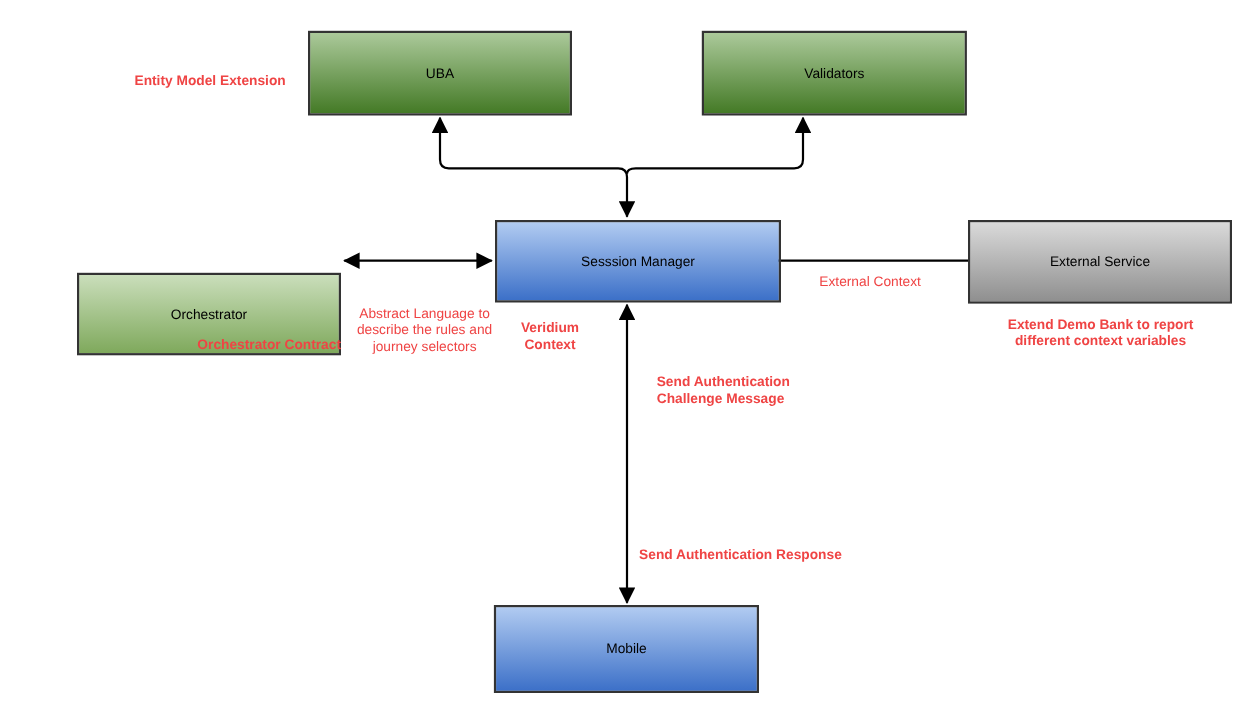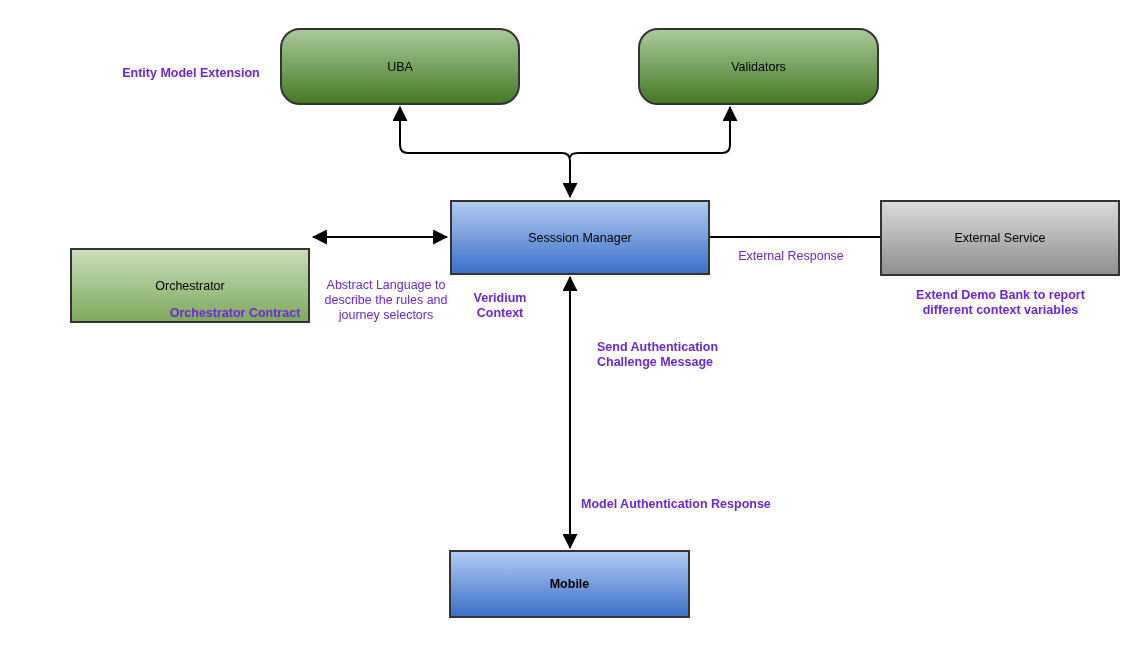--- a/index.html
+++ b/index.html
@@ -6,25 +6,25 @@
   .canvas {
     position:relative; width:1140px; height:645px; background:#ffffff;
     font-family:"Liberation Sans", sans-serif; overflow:hidden; color:#000;
   }
   .node {
     position:absolute; box-sizing:border-box;
     border:2px solid var(--node-border, #333333);
     display:flex; align-items:center; justify-content:center;
     font-size:12.5px; color:#000;
   }
-  .node.green-dark  { background:linear-gradient(to bottom, var(--green-dark-top,#abc99a), var(--green-dark-bottom,#447a26));border-radius:20px; }
+  .node.green-dark  { background:linear-gradient(to bottom, var(--green-dark-top,#abc99a), var(--green-dark-bottom,#447a26)); }
   .node.green-light { background:linear-gradient(to bottom, var(--green-light-top,#cadebb), var(--green-light-bottom,#7fa95c));margin-top:48px; }
   .node.blue        { background:linear-gradient(to bottom, var(--blue-top,#b1cbf1), var(--blue-bottom,#3c70c8)); }
   .node.gray        { background:linear-gradient(to bottom, var(--gray-top,#dadada), var(--gray-bottom,#8f8f8f)); }
-  .ann { position:absolute; font-size:12.5px; line-height:15px; color:#6d28d9; }
+  .ann { position:absolute; font-size:12.5px; line-height:15px; color:#ef4444; }
   .bold { font-weight:bold; }
   .center { text-align:center; }
   .nowrap { white-space:nowrap; }
   svg.connectors { position:absolute; left:0; top:0; pointer-events:none; }
   svg.connectors path { stroke:#000; stroke-width:2; fill:none; }
 </style>
 </head>
 <body>
 
 <div class="canvas">
@@ -55,33 +55,33 @@
   </div>
 
   <div class="node blue" style="left:450px; top:200px; width:260px; height:75px;">
     <span>Sesssion Manager</span>
   </div>
 
   <div class="node gray" style="left:880px; top:200px; width:240px; height:76px;">
     <span>External Service</span>
   </div>
 
-  <div class="node blue" style="left:449px; top:550px; width:241px; height:68px;font-weight:bold;">
+  <div class="node blue" style="left:449px; top:550px; width:241px; height:80px;">
     <span>Mobile</span>
   </div>
 
   <div class="ann bold center" style="left:110px; top:66px; width:162px;">Entity Model Extension</div>
 
-  <div class="ann bold center" style="left:160px; top:306px; width:150px;">Orchestrator Contract</div>
+  <div class="ann bold center" style="left:160px; top:306px; width:150px;text-align:right;">Orchestrator Contract</div>
 
   <div class="ann center" style="left:320px; top:278px; width:132px;text-align:center;">Abstract Language to describe the rules and journey selectors</div>
 
   <div class="ann bold center" style="left:468px; top:291px; width:64px;">Veridium Context</div>
 
-  <div class="ann center" style="left:731px; top:249px; width:120px;">External Response</div>
+  <div class="ann center" style="left:731px; top:249px; width:120px;">External Context</div>
 
   <div class="ann bold center" style="left:910px; top:288px; width:181px;">Extend Demo Bank to report different context variables</div>
 
   <div class="ann bold" style="left:581px; top:340px; width:130px;margin-left:16px;">Send Authentication Challenge Message</div>
 
-  <div class="ann bold nowrap" style="left:581px; top:497px;">Model Authentication Response</div>
+  <div class="ann bold nowrap" style="left:581px; top:497px;">Send Authentication Response</div>
 
 </div>
 
 </body></html>

